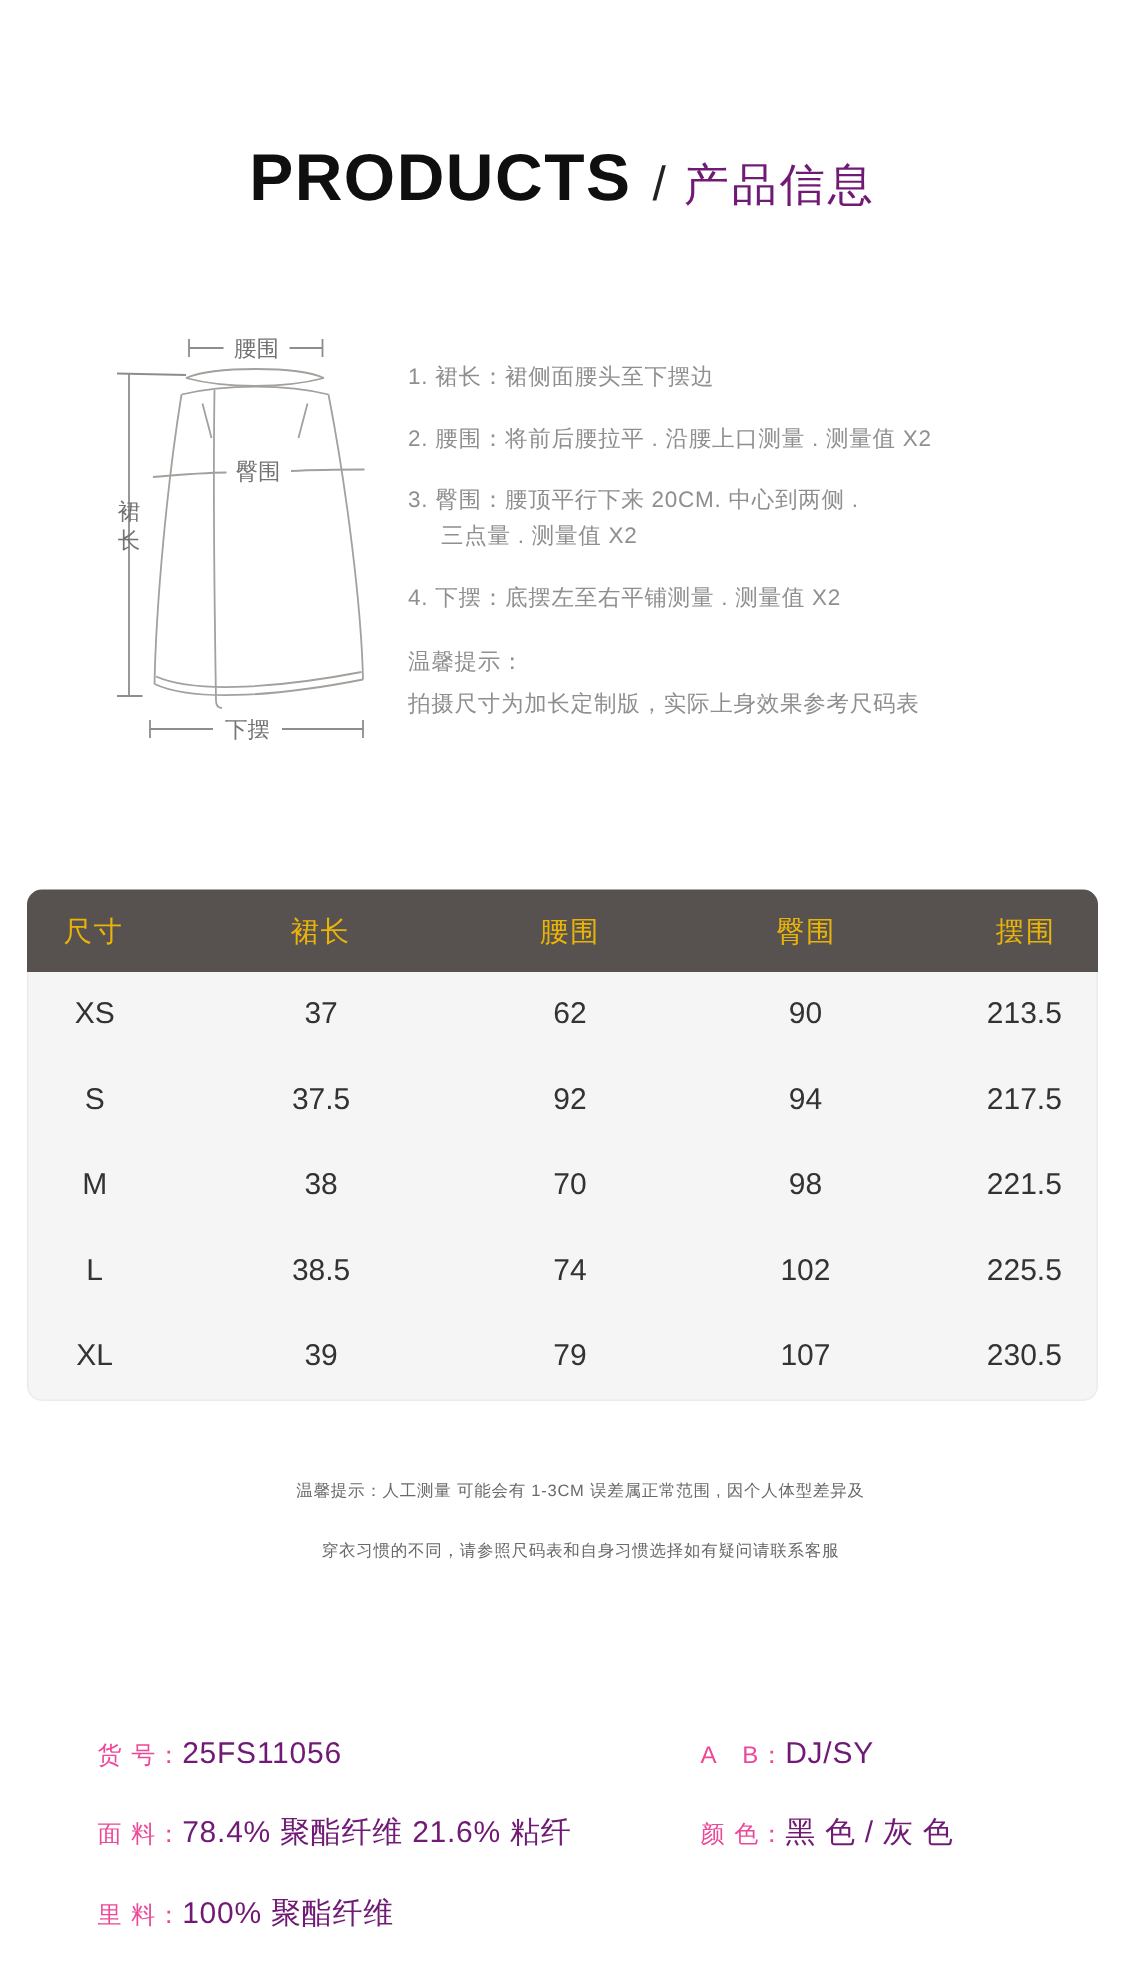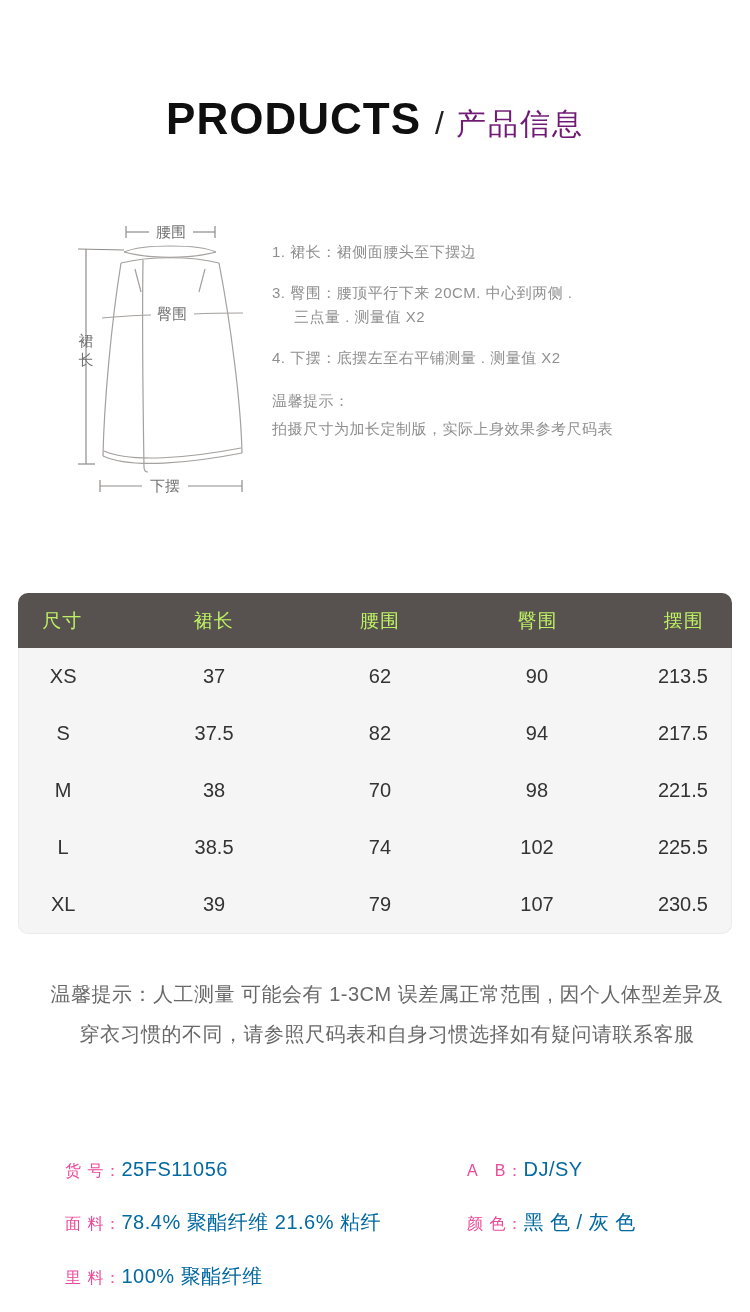--- a/index.html
+++ b/index.html
@@ -28,29 +28,29 @@
   .size-table { position:absolute; left:18px; top:593px; width:714px; }
   .thead { display:flex; align-items:center; height:55px; border-radius:10px 10px 0 0;
            font-size:19px; letter-spacing:1px; }
   .tbody { border:1px solid #ebebeb; border-top:none; border-radius:0 0 10px 10px; overflow:hidden; }
   .trow  { display:flex; align-items:center; height:57px; font-size:20px; color:#333333; }
   .cell  { text-align:center; }
   .c1 { width:12.4%; } .c2 { width:30%; } .c3 { width:16.6%; } .c4 { width:27.5%; } .c5 { width:13.5%; }
 
   
   .notice { position:absolute; top:974px; left:0; right:0; text-align:center;
-            font-size:20px; line-height:40px; color:#696969; letter-spacing:0.5px;margin-left:24px; }
+            font-size:11px; line-height:40px; color:#696969; letter-spacing:0.5px;margin-left:24px; }
   .notice p { margin:0; }
 
   
   .details { position:absolute; left:65px; top:1158px; width:640px; }
   .d-row   { display:flex; margin-bottom:27px; white-space:nowrap; }
   .d-left  { width:402px; flex:0 0 402px; }
   .d-label { font-size:16px; font-weight:400; color:#ec4899; letter-spacing:1px; }
-  .d-value { font-size:20px; font-weight:400; color:#0369a1; letter-spacing:0.5px; }
+  .d-value { font-size:20px; font-weight:400; color:#701a75; letter-spacing:0.5px; }
 </style>
 </head>
 <body>
 
 <div class="page">
 
   <header class="title">
     <span class="t-en">PRODUCTS</span><span class="t-sep">/</span><span class="t-zh">产品信息</span>
   </header>
 
@@ -93,49 +93,50 @@
       <line class="measure" x1="45" y1="275" x2="45" y2="287"></line>
       <line class="measure" x1="187" y1="275" x2="187" y2="287"></line>
       <line class="measure" x1="45" y1="281" x2="87" y2="281"></line>
       <line class="measure" x1="133" y1="281" x2="187" y2="281"></line>
       <text x="110" y="286" text-anchor="middle">下摆</text>
     </g>
   </svg>
 
   <div class="instr-col">
     <div class="instr">1. 裙长：裙侧面腰头至下摆边</div>
+    <div class="instr">2. 腰围：将前后腰拉平 . 沿腰上口测量 . 测量值 X2</div>
     <div class="instr">3. 臀围：腰顶平行下来 20CM. 中心到两侧 .
 三点量 . 测量值 X2</div>
     <div class="instr">4. 下摆：底摆左至右平铺测量 . 测量值 X2</div>
     <div class="d-tip">
       <div>温馨提示：</div>
       <div>拍摄尺寸为加长定制版，实际上身效果参考尺码表</div>
     </div>
   </div>
 
   <section class="size-table">
-    <div class="thead" style="background:#575250; color:#bef264;">
+    <div class="thead" style="background:#575250; color:#eab308;">
       <div class="cell c1">尺寸</div>
       <div class="cell c2">裙长</div>
       <div class="cell c3">腰围</div>
       <div class="cell c4">臀围</div>
       <div class="cell c5">摆围</div>
     </div>
     <div class="tbody" style="background:#f5f5f6;">
       <div class="trow">
         <div class="cell c1">XS</div>
         <div class="cell c2">37</div>
         <div class="cell c3">62</div>
         <div class="cell c4">90</div>
         <div class="cell c5">213.5</div>
       </div>
       <div class="trow">
         <div class="cell c1">S</div>
         <div class="cell c2">37.5</div>
-        <div class="cell c3">82</div>
+        <div class="cell c3">92</div>
         <div class="cell c4">94</div>
         <div class="cell c5">217.5</div>
       </div>
       <div class="trow">
         <div class="cell c1">M</div>
         <div class="cell c2">38</div>
         <div class="cell c3">70</div>
         <div class="cell c4">98</div>
         <div class="cell c5">221.5</div>
       </div>

